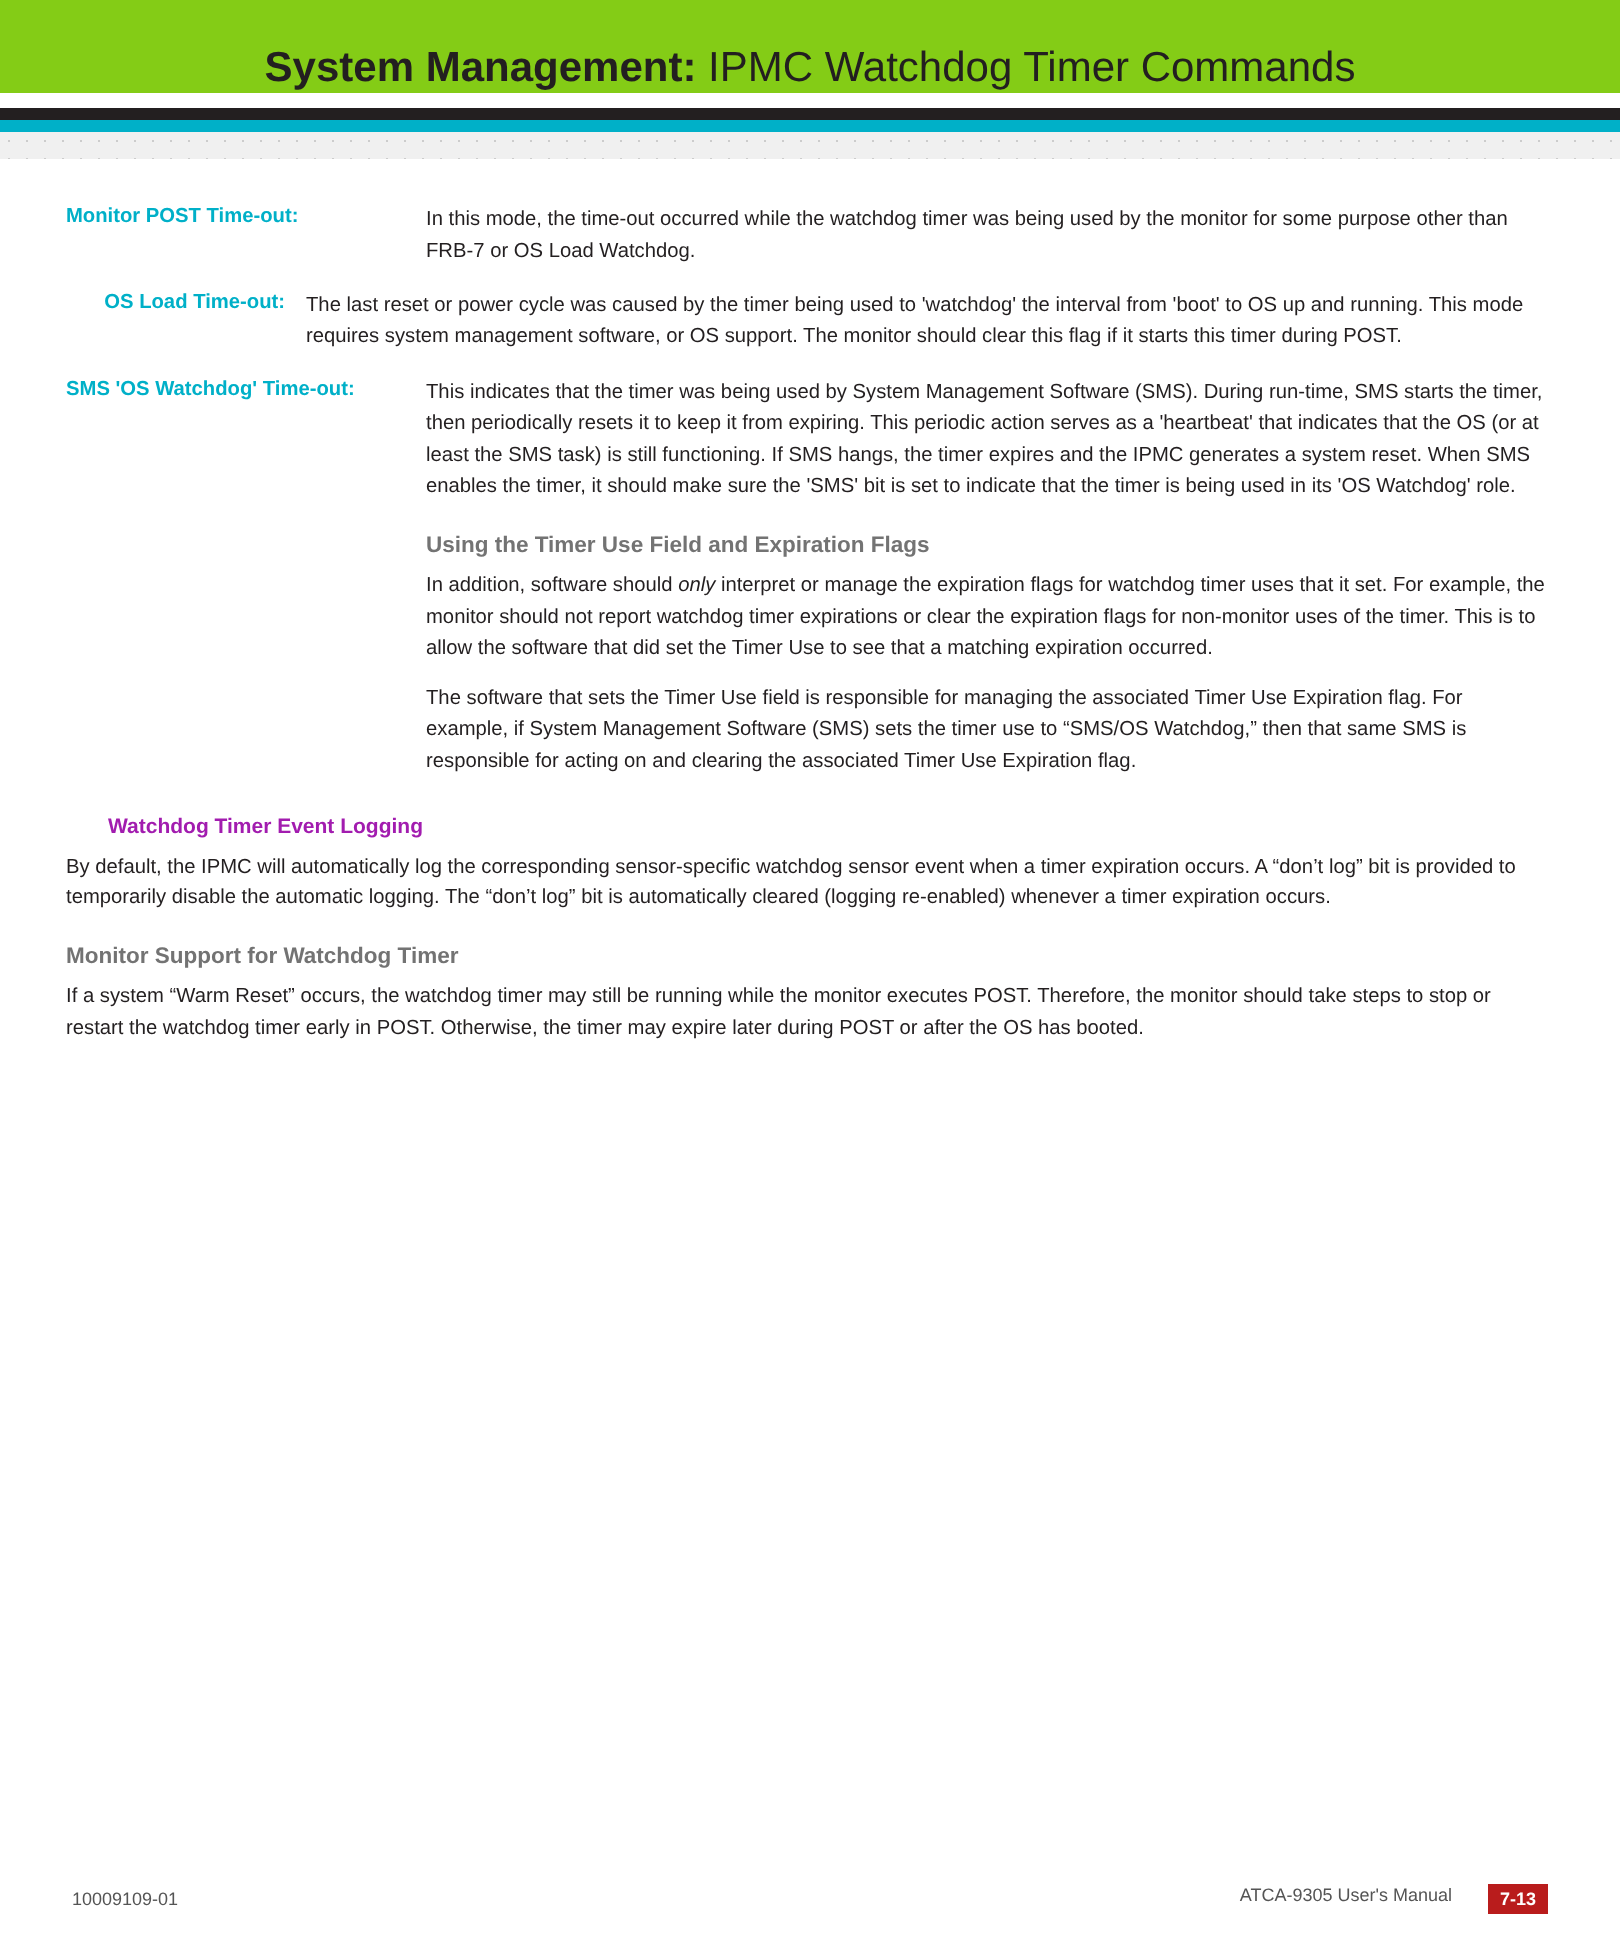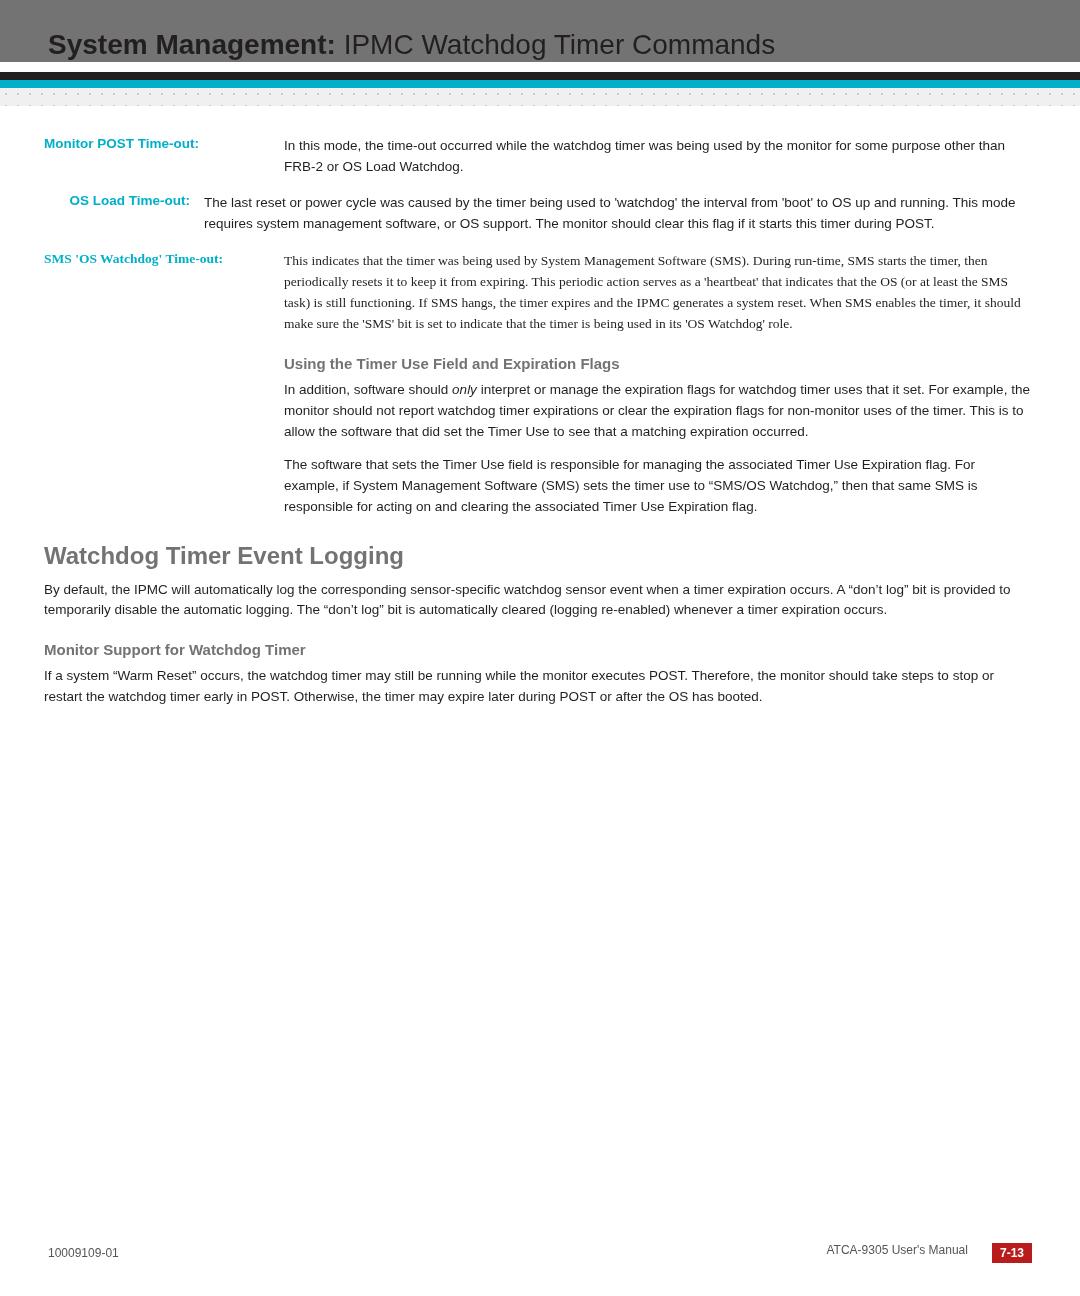--- a/index.html
+++ b/index.html
@@ -9,21 +9,22 @@
       background: #ffffff;
       font-family: 'Arial', sans-serif;
       font-size: 14px;
       color: #231f20;
       position: relative;
     }
 
     
     .header {
       padding: 28px 48px 0 48px;
-      background: #737373;
+      background: #84cc16;
+      text-align: center;
     }
     .header-title {
       font-size: 28px;
       color: #231f20;
       line-height: 1.2;
     }
     .header-title .bold-part {
       font-weight: 900;
     }
     .header-title .normal-part {
@@ -104,21 +105,21 @@
     }
 
     
     .indent-block {
       margin-left: 240px;
     }
 
     
     .footer {
       position: absolute;
-      bottom: 33px;
+      bottom: 20px;
       left: 0;
       right: 0;
       display: flex;
       justify-content: space-between;
       align-items: center;
       padding: 0 48px;
       font-size: 12px;
       color: #555;
     }
 
@@ -130,25 +131,26 @@
 
     .page-badge {
       background: #b91c1c;
       color: #ffffff;
       font-weight: 700;
       font-size: 12px;
       padding: 3px 8px;
     }
 
     .large-section-heading {
-      color: #737373;
-      font-weight: 700;
-      font-size: 24px;
+      color: #a21caf;
+      font-weight: 700;
+      font-size: 14px;
       margin-top: 24px;
       margin-bottom: 10px;
+      margin-left: 28px;
     }
   </style>
 </head>
 <body>
 
 <div class="header">
   <div class="header-title">
     <span class="bold-part">System Management:</span><span class="normal-part">  IPMC Watchdog Timer Commands</span>
   </div>
 </div>
@@ -156,29 +158,29 @@
 <div class="bar-container">
   <div class="bar-top"></div>
   <div class="bar-cyan"></div>
   <div class="bar-dots"></div>
 </div>
 
 <div class="content">
 
   <div class="entry">
     <div class="entry-label">Monitor POST Time-out:</div>
-    <div class="entry-text">In this mode, the time-out occurred while the watchdog timer was being used by the monitor for some purpose other than FRB-2 or OS Load Watchdog.</div>
+    <div class="entry-text">In this mode, the time-out occurred while the watchdog timer was being used by the monitor for some purpose other than FRB-7 or OS Load Watchdog.</div>
   </div>
 
   <div class="entry">
     <div class="entry-label inline">OS Load Time-out:</div>
     <div class="entry-text">The last reset or power cycle was caused by the timer being used to 'watchdog' the interval from 'boot' to OS up and running. This mode requires system management software, or OS support. The monitor should clear this flag if it starts this timer during POST.</div>
   </div>
 
-  <div class="entry" style="margin-top: 10px; font-family: Liberation Serif, serif;">
+  <div class="entry" style="margin-top: 10px;">
     <div class="entry-label">SMS 'OS Watchdog' Time-out:</div>
     <div class="entry-text">This indicates that the timer was being used by System Management Software (SMS). During run-time, SMS starts the timer, then periodically resets it to keep it from expiring. This periodic action serves as a 'heartbeat' that indicates that the OS (or at least the SMS task) is still functioning. If SMS hangs, the timer expires and the IPMC generates a system reset. When SMS enables the timer, it should make sure the 'SMS' bit is set to indicate that the timer is being used in its 'OS Watchdog' role.</div>
   </div>
 
 
   <div class="indent-block">
     <div class="subsection-heading">Using the Timer Use Field and Expiration Flags</div>
     <p class="paragraph">
       <span>In addition, software should </span><em>only</em><span> interpret or manage the expiration flags for watchdog timer uses that it set. For example, the monitor should not report watchdog timer expirations or clear the expiration flags for non-monitor uses of the timer. This is to allow the software that did set the Timer Use to see that a matching expiration occurred.</span>
     </p>

